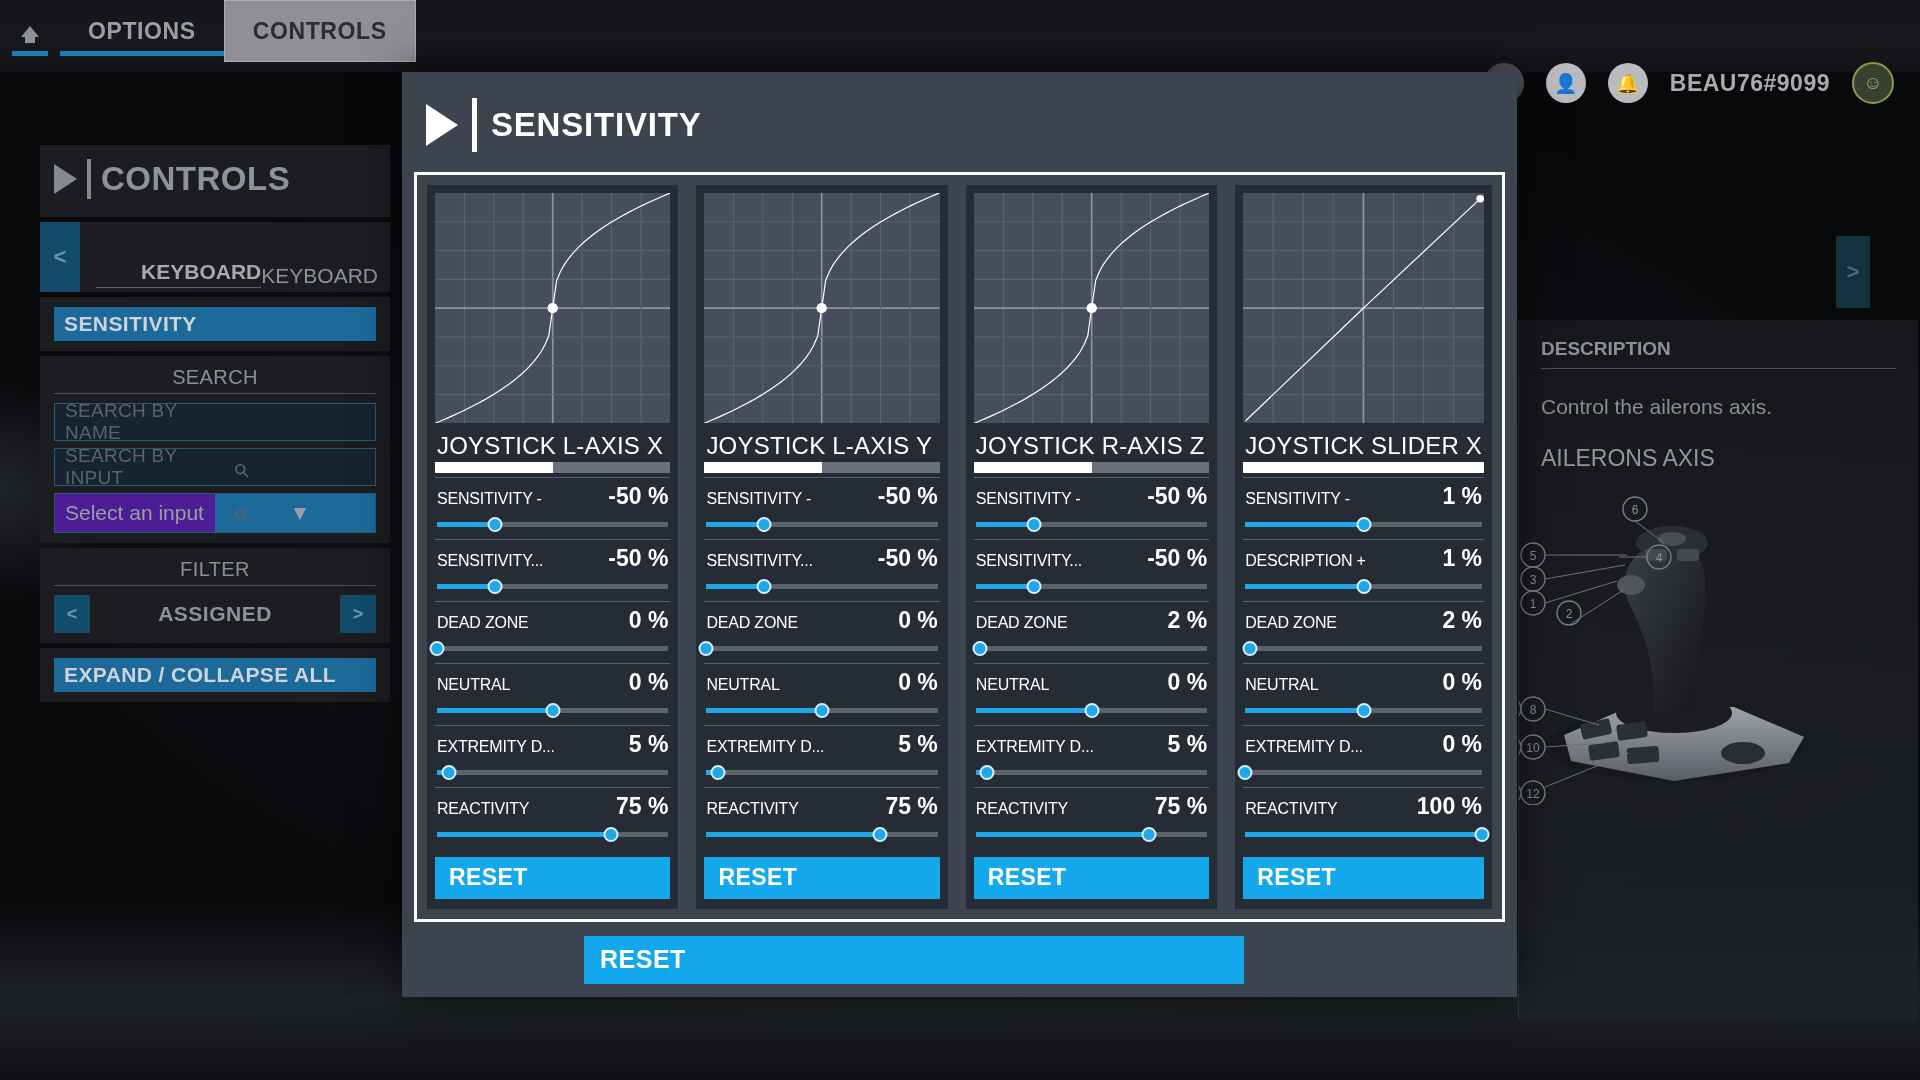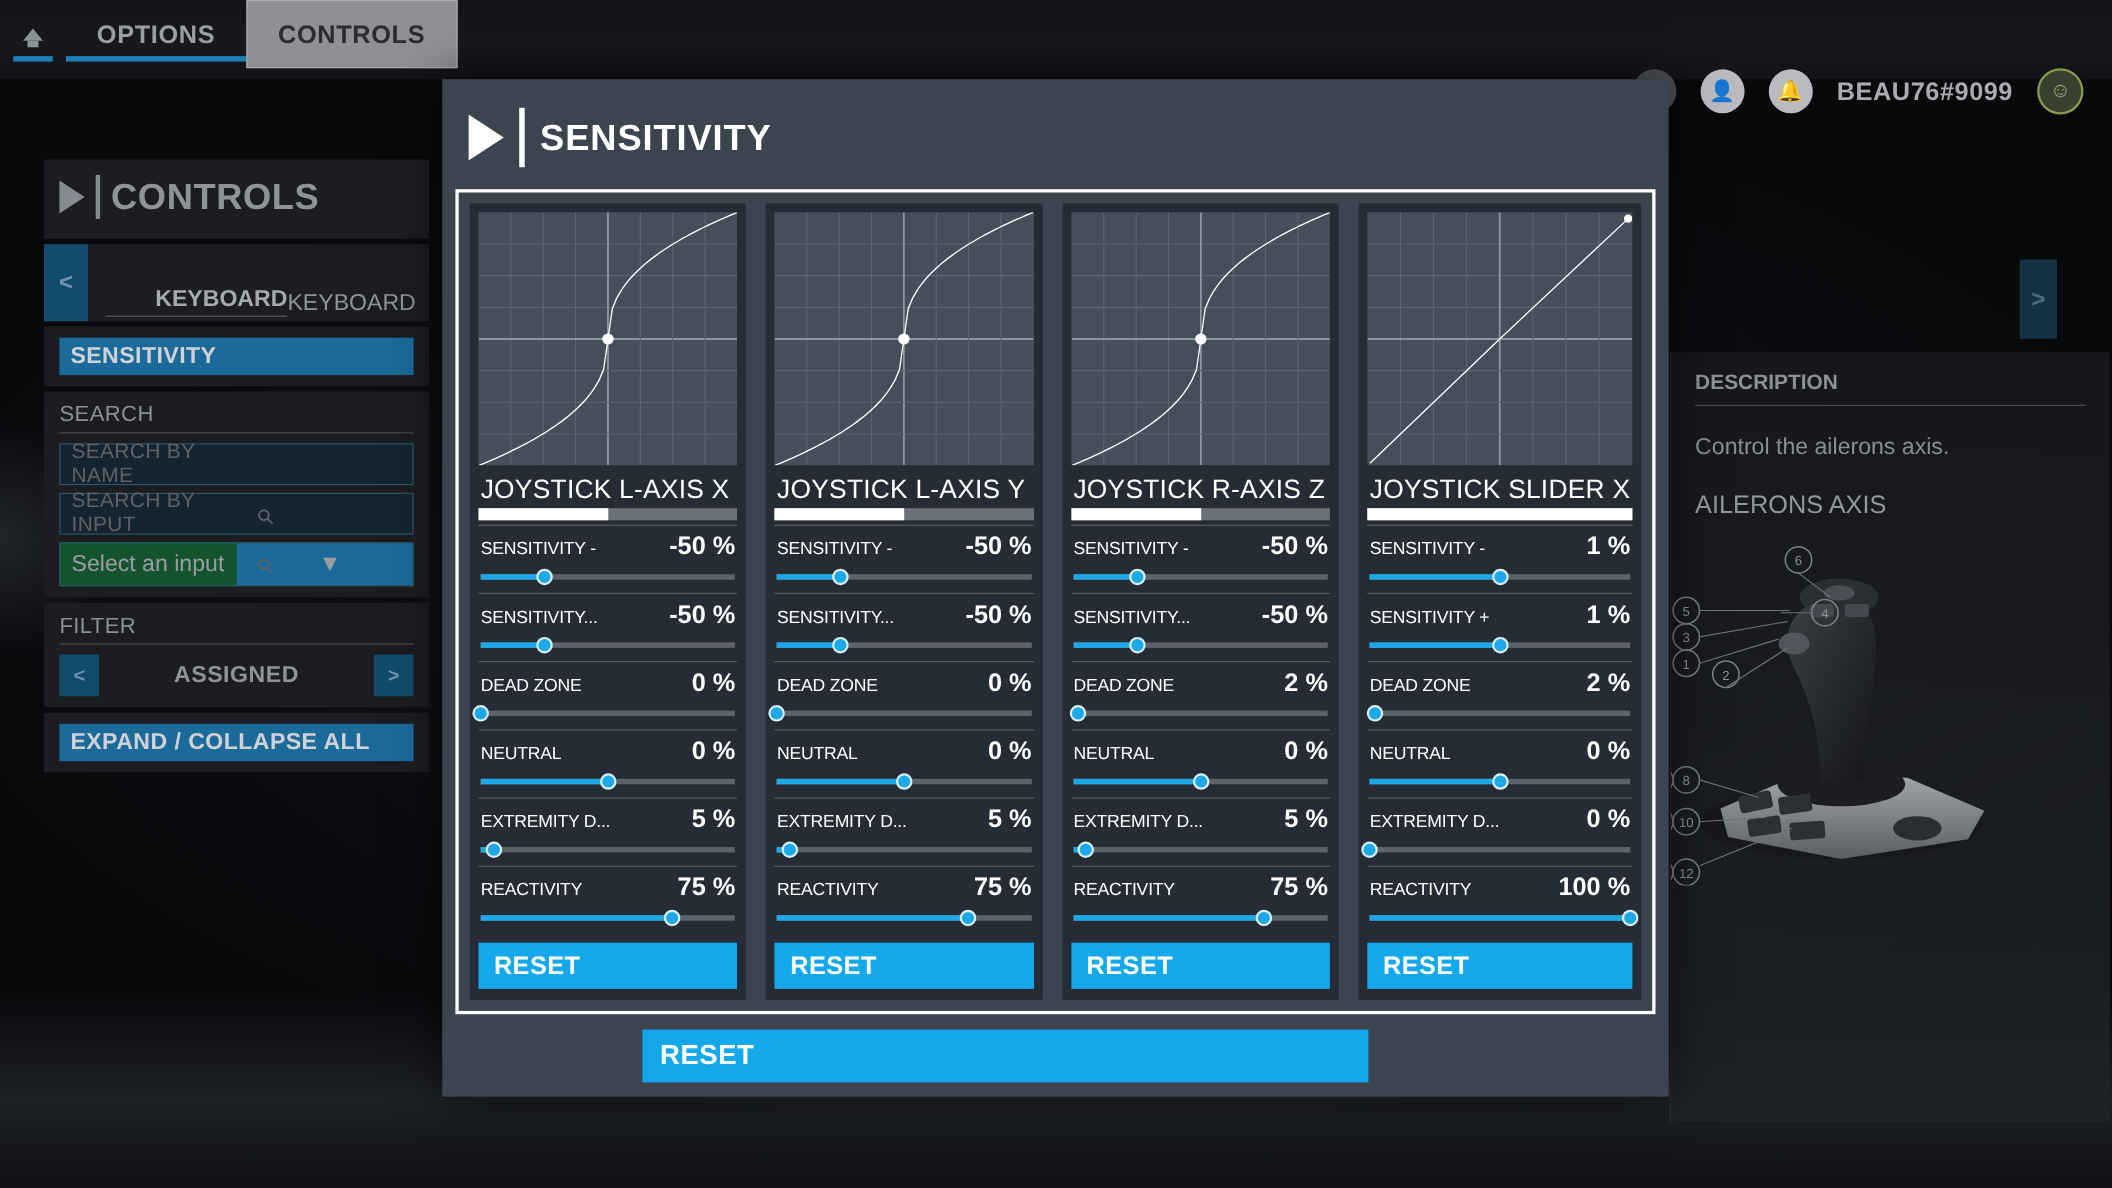--- a/index.html
+++ b/index.html
@@ -77,29 +77,29 @@
     background:#134b6b; color:#6f96ad; font-size:22px; font-weight:bold; cursor:pointer;
   }
   #device-names { flex:1; padding:4px 12px 4px 16px; display:flex; flex-direction:row; justify-content:center; align-items:flex-end; }
   #device-primary { font-size:21px; font-weight:bold; color:#a6a9ae; border-bottom:1px solid #5e6268; padding-bottom:3px; width:100%; text-align:right; }
   #device-secondary { font-size:21px; color:#8f9399; padding-top:3px; }
 
   .side-highlight {
     background:#1b6a99; color:#cfd3d8; font-size:21px; font-weight:bold;
     padding:5px 10px; letter-spacing:.4px; cursor:pointer;
   }
-  .side-label { font-size:20px; color:#8c9096; letter-spacing:.4px; padding-bottom:4px; border-bottom:1px solid #4a4e54; margin-bottom:9px; }
+  .side-label { font-size:20px; color:#8c9096; letter-spacing:.4px; padding-bottom:4px; border-bottom:1px solid #4a4e54; margin-bottom:9px;text-align:center; }
   .side-input {
     background:#15242e; border:1px solid #2a5a73; height:38px; margin-bottom:7px;
     display:flex; align-items:center; padding:0 10px; cursor:text;
   }
   .side-input span { flex:1; font-size:19px; color:#5e6268; letter-spacing:.3px; }
   .mag { color:#7a7e85; font-size:17px; transform:rotate(-45deg); }
   .side-select {
-    background:#14532d; border:1px solid #2a5a73; height:40px; display:flex; align-items:center; cursor:pointer;
+    background:#4c1d95; border:1px solid #2a5a73; height:40px; display:flex; align-items:center; cursor:pointer;
   }
   .side-select span { flex:1; font-size:21px; color:#9a9ea4; padding-left:10px; }
   .sel-caret { width:34px; height:100%; background:#1b6a99; color:#d6dade; display:flex;align-items:center;justify-content:center; font-size:15px; }
   #filter-row { display:flex; align-items:center; gap:0; height:38px; }
   #filter-row .arrow-btn { height:38px; width:36px; font-size:18px; }
   #filter-value { flex:1; text-align:center; font-size:21px; color:#8f9399; font-weight:bold; letter-spacing:.5px; }
 
   
   #desc-panel {
     position:absolute; left:1518px; top:320px; width:400px; bottom:60px;
@@ -633,21 +633,21 @@
             <div class="param-value">1 %</div>
           </div>
           <div class="slider">
             <div class="track"></div>
             <div class="fill" style="width: 50%;"></div>
             <div class="knob" style="left: 50%;"></div>
           </div>
         </div>
         <div class="param">
           <div class="param-row">
-            <div class="param-label">SENSITIVITY +</div>
+            <div class="param-label">DESCRIPTION +</div>
             <div class="param-value">1 %</div>
           </div>
           <div class="slider">
             <div class="track"></div>
             <div class="fill" style="width: 50%;"></div>
             <div class="knob" style="left: 50%;"></div>
           </div>
         </div>
         <div class="param">
           <div class="param-row">

